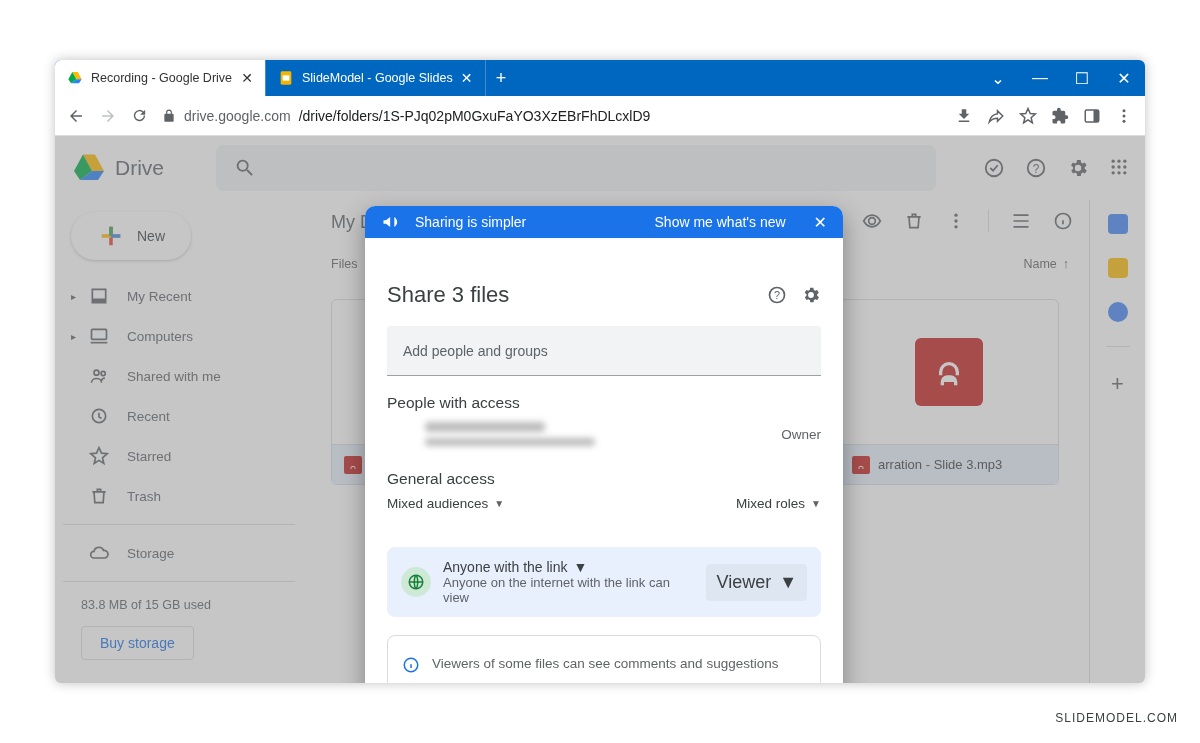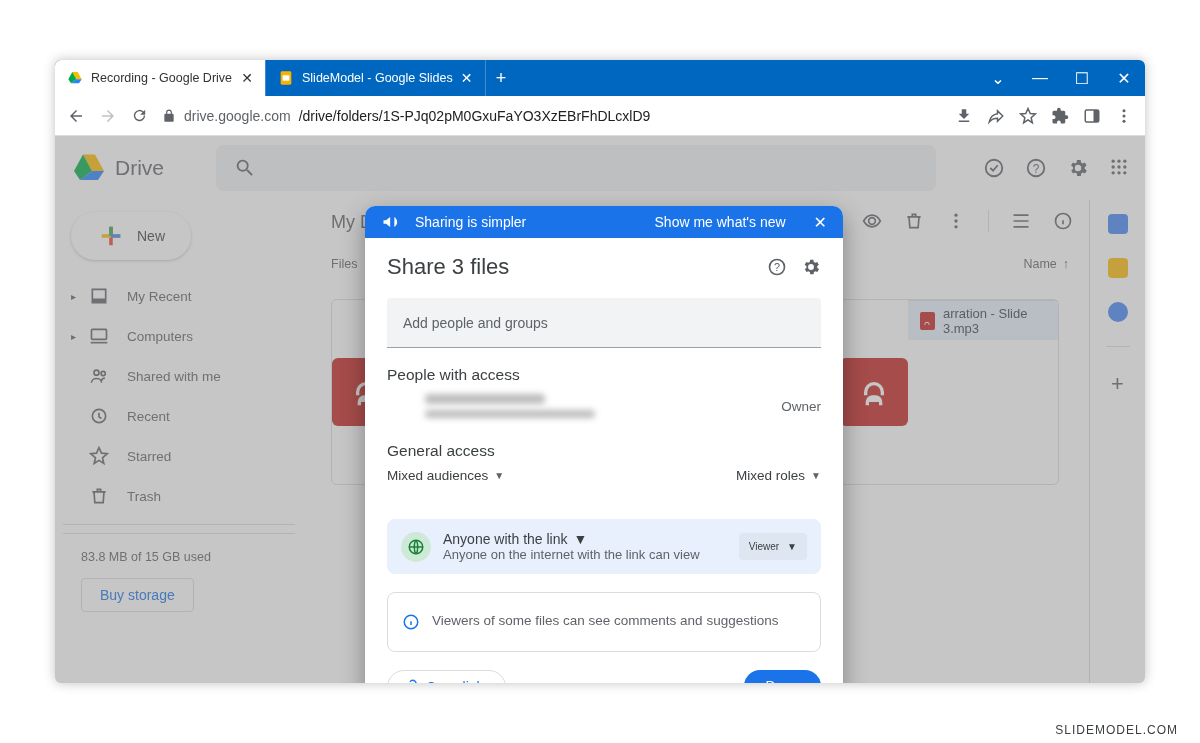--- a/index.html
+++ b/index.html
@@ -32,55 +32,55 @@
 .srow .chev { position: absolute; left: 8px; font-size: 10px; color: #5f6368; }
 .sdiv { height: 1px; background: #dadce0; margin: 8px 16px 8px 0; }
 .storage { padding: 8px 18px; font-size: 12.5px; color: #5f6368; }
 .buybtn { margin-top: 14px; padding: 8px 18px; border: 1px solid #dadce0; border-radius: 4px; color: #1a73e8; font-size: 14px; display: inline-block; cursor: pointer; }
 .main { flex: 1; padding: 12px 20px; position: relative; }
 .crumb { font-size: 18px; color: #5f6368; margin-bottom: 24px; }
 .toolbar { position: absolute; top: 10px; right: 16px; display: flex; gap: 22px; color: #5f6368; align-items: center; }
 .toolbar .sep { width: 1px; height: 22px; background: #dadce0; }
 .colhead { font-size: 12.5px; color: #5f6368; font-weight: 500; display: flex; }
 .filegrid { display: flex; gap: 14px; margin-top: 28px; }
-.filecard { width: 220px; height: 186px; border: 1px solid #dadce0; border-radius: 6px; display: flex; flex-direction: row; }
+.filecard { width: 220px; height: 186px; border: 1px solid #dadce0; border-radius: 6px; display: flex; flex-direction: column; }
 .filecard .preview { flex: 1; display: flex; align-items: center; justify-content: center; }
 .audioicon { width: 68px; height: 68px; background: #c5221f; border-radius: 6px; display: flex; align-items: center; justify-content: center; }
 .filecard .fname { height: 40px; border-top: 1px solid #dadce0; display: flex; align-items: center; gap: 8px; padding: 0 12px; font-size: 13px; color: #3c4043; background: #e8f0fe; }
 .filecard .fname .smicon { width: 18px; height: 18px; background: #c5221f; border-radius: 2px; display: flex; align-items: center; justify-content: center; }
 .sidepanel { width: 56px; border-left: 1px solid #dadce0; display: flex; flex-direction: column; align-items: center; padding-top: 14px; gap: 24px; }
 .sidechip { width: 20px; height: 20px; border-radius: 4px; cursor: pointer; }
 .scrim { position: absolute; inset: 0; background: rgba(128,128,128,0.45); }
 .dialog { position: absolute; left: 310px; top: 70px; width: 478px; background: #fff; border-radius: 10px; box-shadow: 0 8px 24px rgba(0,0,0,.35); overflow: hidden; }
 .banner { background: #1a73e8; color: #fff; height: 32px; display: flex; align-items: center; padding: 0 16px; gap: 14px; font-size: 14px; font-weight: 500; }
 .banner .show { margin-left: auto; cursor: pointer; }
 .banner .bx { cursor: pointer; font-size: 16px; margin-left: 14px; }
 .dbody { padding: 16px 22px; }
-.dtitle { font-size: 22px; color: #3c4043; display: flex; align-items: center; }
+.dtitle { font-size: 22px; color: #3c4043; display: flex; align-items: center; margin-top: 28px; }
 .dtitle .right { margin-left: auto; display: flex; gap: 14px; color: #5f6368; }
 .input { background: #f1f3f4; height: 50px; border-radius: 4px 4px 0 0; display: flex; align-items: center; padding: 0 16px; color: #5f6368; font-size: 14px; margin: 18px 0; border-bottom: 1px solid #9aa0a6; }
 .section { font-size: 15.5px; color: #3c4043; font-weight: 500; margin-top: 6px; }
 .person { display: flex; align-items: center; padding: 10px 0 18px; }
 .pblur { flex: 1; padding-left: 38px; }
 .blurline { height: 10px; border-radius: 4px; filter: blur(3px); background: #bbb; }
 .owner { font-size: 13.5px; color: #5f6368; }
 .dropdown { display: flex; align-items: center; gap: 6px; font-size: 13.5px; color: #3c4043; cursor: pointer; }
 .dropdown .ar { font-size: 10px; color: #5f6368; }
 .row { display: flex; align-items: center; justify-content: space-between; margin-top: 8px; }
 .linkbox { background: #e8f0fe; border-radius: 8px; padding: 12px 14px; margin-top: 36px; display: flex; align-items: center; gap: 12px; }
 .globe { width: 30px; height: 30px; border-radius: 50%; background: #ceead6; display: flex; align-items: center; justify-content: center; color: #188038; }
 .linktext { flex: 1; font-size: 13px; color: #5f6368; }
 .linktext .lt-title { font-size: 14px; color: #3c4043; font-weight: 500; display: flex; align-items: center; gap: 6px; }
-.viewerbtn { background: #dde6f1; border-radius: 4px; padding: 8px 10px; font-size: 10px; color: #3c4043; display: flex; align-items: center; gap: 8px; cursor: pointer; }
+.viewerbtn { background: #dde6f1; border-radius: 4px; padding: 8px 10px; font-size: 18px; color: #3c4043; display: flex; align-items: center; gap: 8px; cursor: pointer; }
 .infobox { border: 1px solid #dadce0; border-radius: 8px; padding: 20px 14px; margin-top: 18px; display: flex; gap: 12px; font-size: 13.5px; color: #5f6368; }
 .infobox .ic { color: #1a73e8; }
 .dfooter { display: flex; justify-content: space-between; align-items: flex-start; margin-top: 18px; }
 .copybtn { border: 1px solid #dadce0; border-radius: 20px; padding: 8px 14px; color: #1a73e8; font-size: 14px; display: flex; align-items: center; gap: 8px; cursor: pointer; }
 .donebtn { background: #1a73e8; color: #ffffff; border-radius: 20px; padding: 8px 22px; font-size: 14px; cursor: pointer; }
-.watermark { position: absolute; bottom: 6px; right: 22px; font-size: 12px; letter-spacing: 1px; color: #3c4043; }
+.watermark { position: absolute; bottom: 18px; right: 22px; font-size: 12px; letter-spacing: 1px; color: #3c4043; }
 svg { display: block; }
 </style>
 </head>
 <body>
 
 <div class="frame">
 
   <div class="titlebar">
     <div class="tab">
       <svg class="favicon" viewBox="0 0 24 24">
@@ -264,20 +264,26 @@
               </svg>
               <span>Starred</span>
             </div>
           <div class="srow">
               <svg width="20" height="20" viewBox="0 0 24 24">
                 <path d="M6 7h12l-1 13H7z M4 7h16 M10 4h4v3h-4z" fill="none" stroke="#5f6368" stroke-width="2"></path>
               </svg>
               <span>Trash</span>
             </div>
           <div class="sdiv"></div>
+          <div class="srow">
+              <svg width="20" height="20" viewBox="0 0 24 24">
+                <path d="M19 18H6a4 4 0 0 1 0-8 6 6 0 0 1 11.5-1A4 4 0 0 1 19 18z" fill="none" stroke="#5f6368" stroke-width="2"></path>
+              </svg>
+              <span>Storage</span>
+            </div>
           <div class="sdiv"></div>
           <div class="storage">
             <div>83.8 MB of 15 GB used</div>
             <div class="buybtn">Buy storage</div>
           </div>
         </div>
 
         <div class="main">
           <div class="crumb">My D</div>
           <div class="toolbar">

